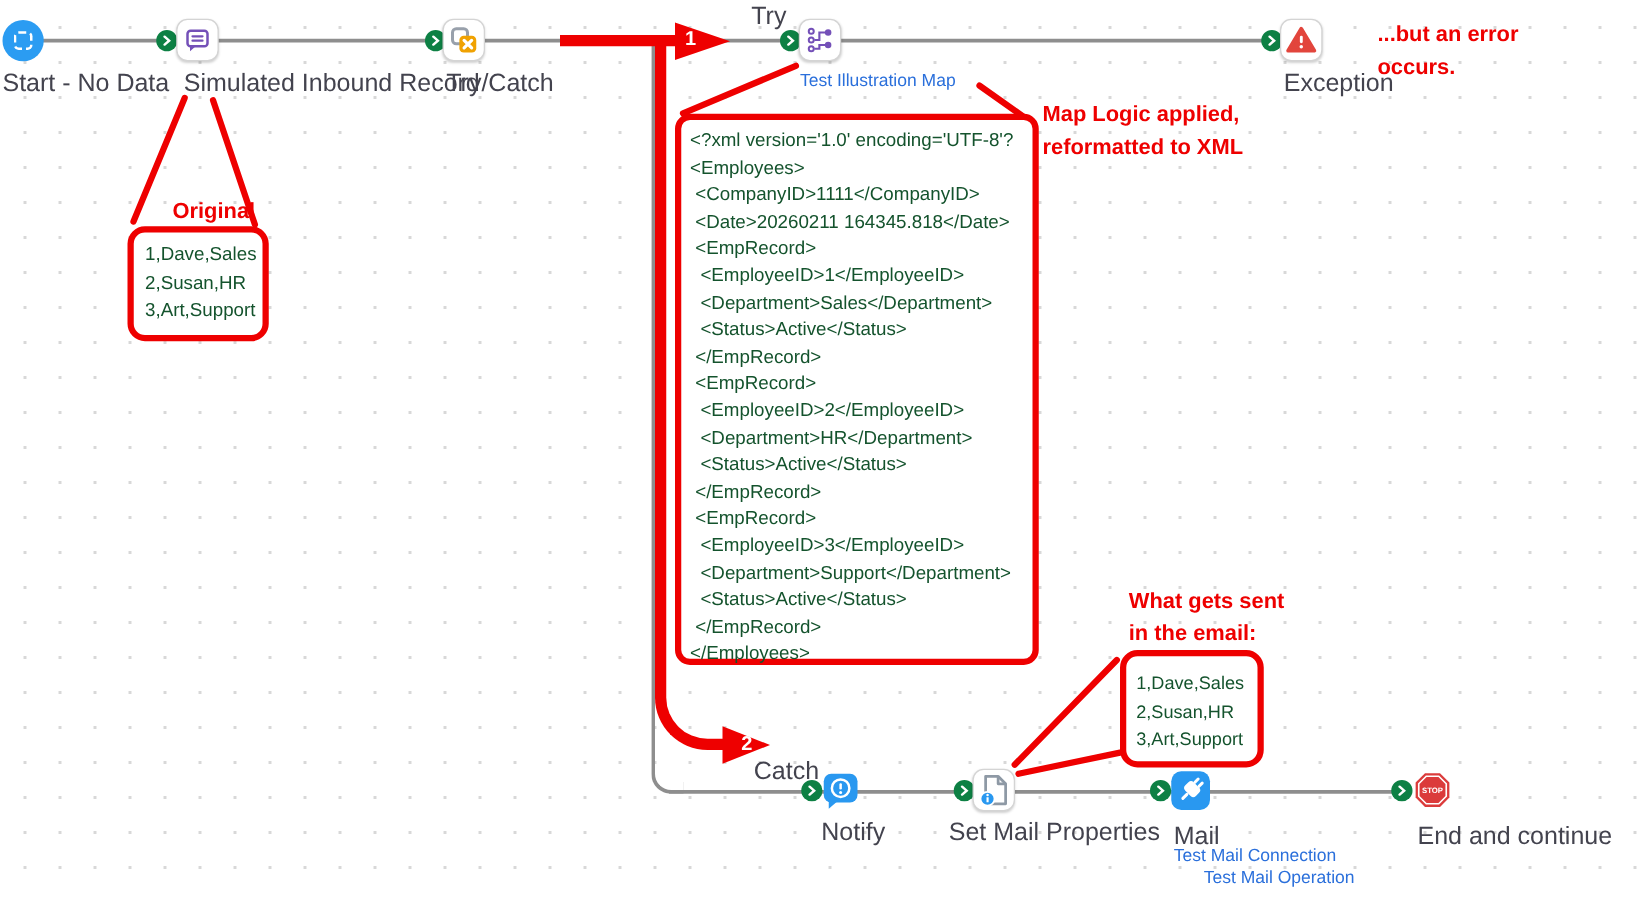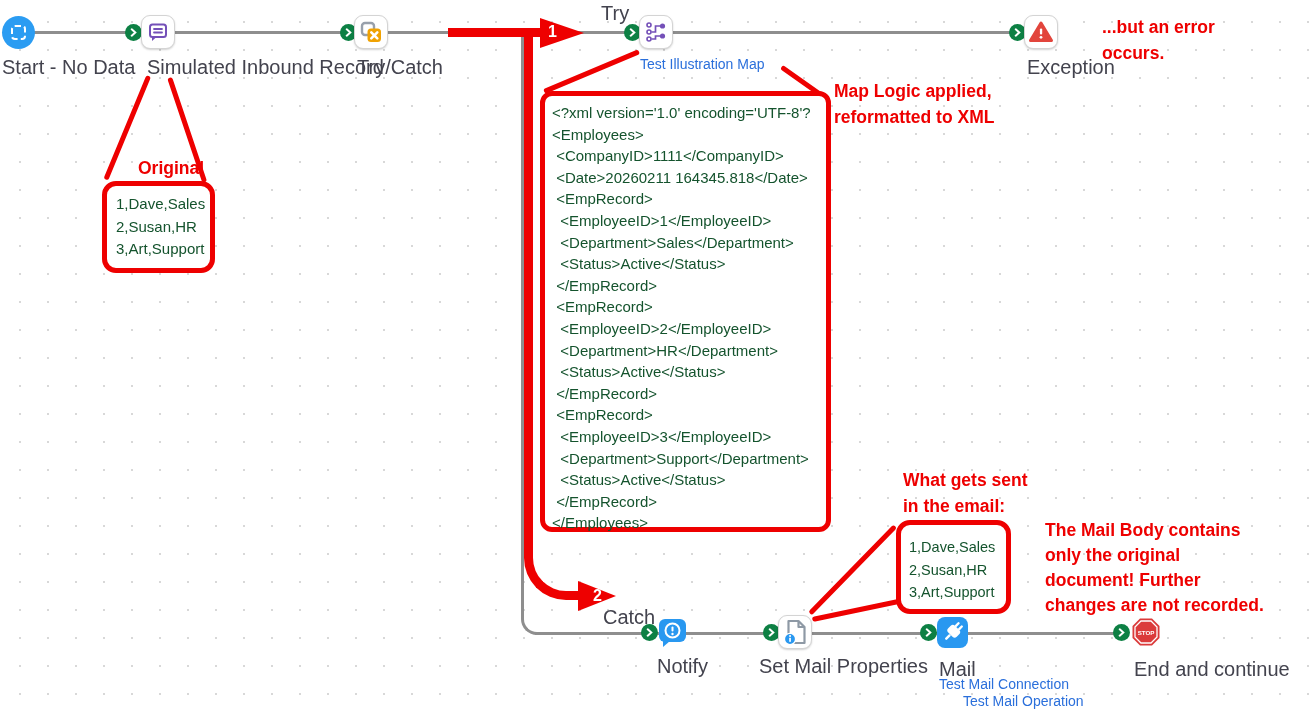--- a/index.html
+++ b/index.html
@@ -66,24 +66,20 @@
   <div class="ann-line" style="left:897px;top:528px;width:122px;transform:rotate(134.3deg);"></div>
   <div class="ann-line" style="left:899px;top:604px;width:88px;transform:rotate(168.2deg);"></div>
 
   <div class="ann-text" style="left:127px;top:155px;margin-left:11px;">Original</div>
   <div class="ann-text" style="left:834px;top:78px;">Map Logic applied,
 reformatted to XML</div>
   <div class="ann-text" style="left:1102px;top:14px;">...but an error
 occurs.</div>
   <div class="ann-text" style="left:903px;top:467px;">What gets sent
 in the email:</div>
-  <div class="ann-text" style="left:1045px;top:518px;line-height:25px;">The Mail Body contains
-only the original
-document! Further
-changes are not recorded.</div>
 
   <div class="rbox" id="box-original">1,Dave,Sales
 2,Susan,HR
 3,Art,Support</div>
   <div class="rbox" id="box-xml">&lt;?xml version='1.0' encoding='UTF-8'?
 &lt;Employees&gt;
  &lt;CompanyID&gt;1111&lt;/CompanyID&gt;
  &lt;Date&gt;20260211 164345.818&lt;/Date&gt;
  &lt;EmpRecord&gt;
   &lt;EmployeeID&gt;1&lt;/EmployeeID&gt;

